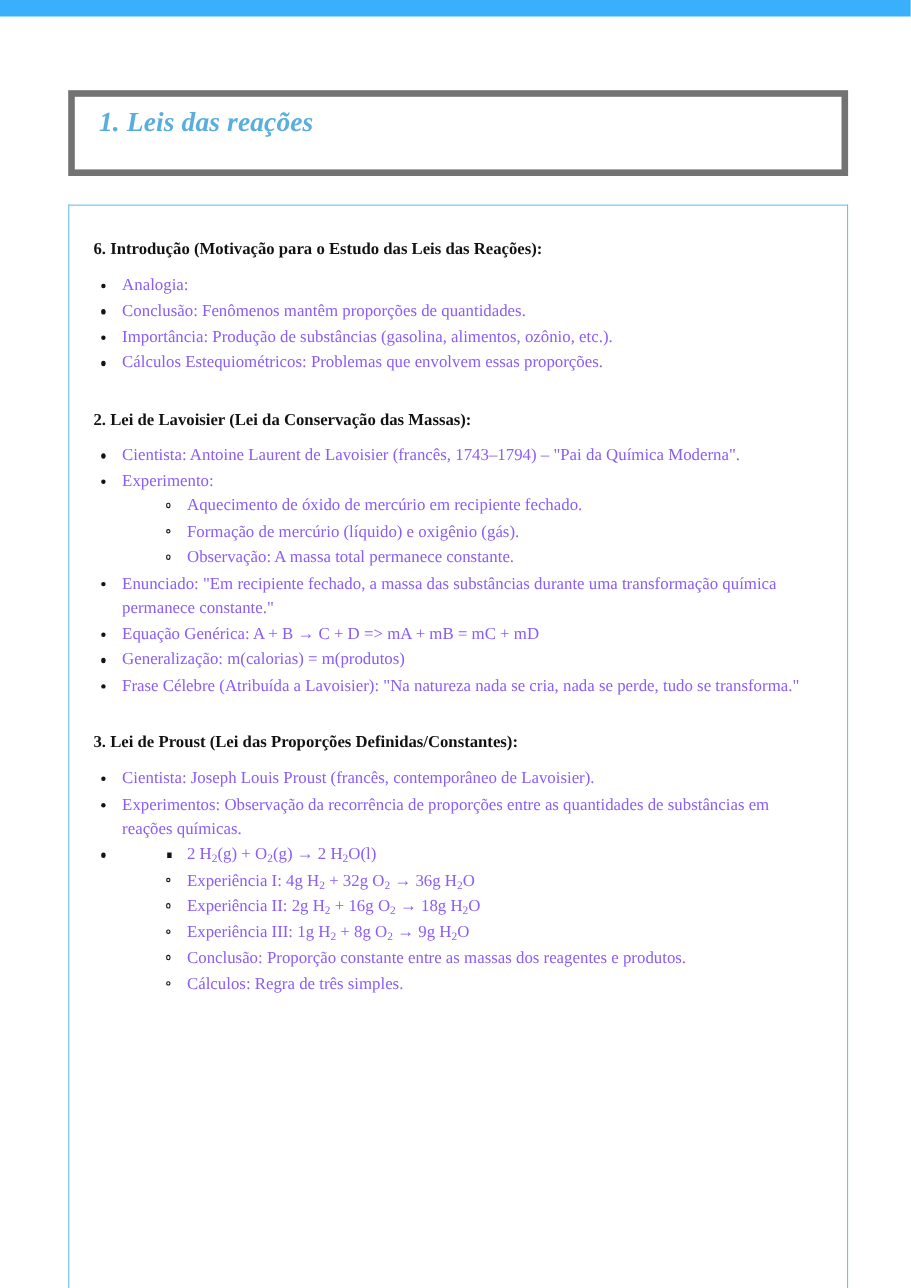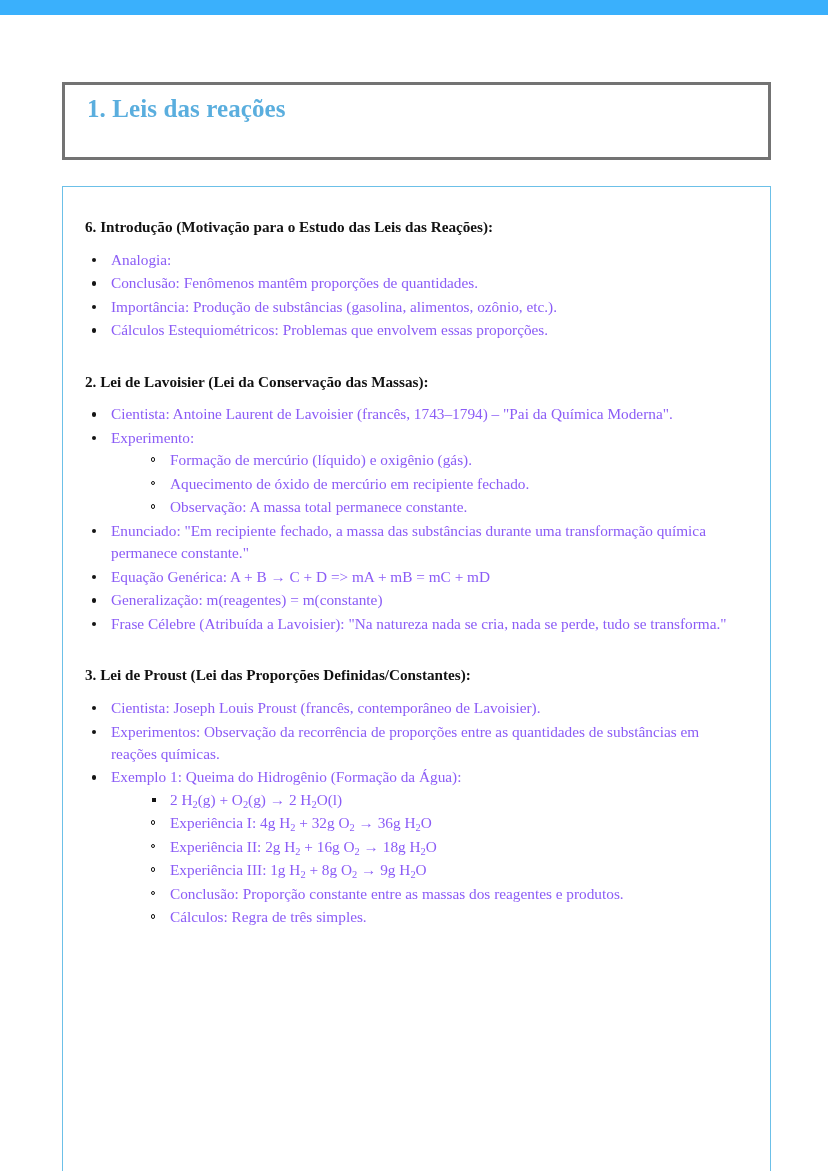--- a/index.html
+++ b/index.html
@@ -28,23 +28,24 @@
   }
 
   
   #title-card {
     position: absolute;
     left: 62px;
     top: 82px;
     width: 709px;
     height: 78px;
     box-sizing: border-box;
-    border: 3px solid #737373;
+    border: 6px solid #737373;
     background: #ffffff;
     padding: 10px 0 0 22px;
+    font-style: italic;
   }
   #doc-title {
     font-size: 25px;
     font-weight: bold;
     color: #5aaede;
     line-height: 1.12;
     margin: 0;
     letter-spacing: .1px;
   }
   #doc-subtitle {
@@ -148,34 +149,34 @@
       <ul class="lvl1">
         <li><span>Analogia:</span></li>
         <li><span>Conclusão: Fenômenos mantêm proporções de quantidades.</span></li>
         <li><span>Importância: Produção de substâncias (gasolina, alimentos, ozônio, etc.).</span></li>
         <li><span>Cálculos Estequiométricos: Problemas que envolvem essas proporções.</span></li>
       </ul>
       <div class="section-heading spaced">2. Lei de Lavoisier (Lei da Conservação das Massas):</div>
       <ul class="lvl1">
         <li><span>Cientista: Antoine Laurent de Lavoisier (francês, 1743–1794) – "Pai da Química Moderna".</span></li>
         <li><span>Experimento:</span><ul class="lvl2 sub-wrap">
+            <li><span>Aquecimento de óxido de mercúrio em recipiente fechado.</span></li>
             <li><span>Formação de mercúrio (líquido) e oxigênio (gás).</span></li>
-            <li><span>Aquecimento de óxido de mercúrio em recipiente fechado.</span></li>
             <li><span>Observação: A massa total permanece constante.</span></li>
           </ul></li>
         <li><span>Enunciado: "Em recipiente fechado, a massa das substâncias durante uma transformação química permanece constante."</span></li>
         <li><span>Equação Genérica: A + B → C + D =&gt; mA + mB = mC + mD</span></li>
-        <li><span>Generalização: m(reagentes) = m(constante)</span></li>
+        <li><span>Generalização: m(calorias) = m(produtos)</span></li>
         <li><span>Frase Célebre (Atribuída a Lavoisier): "Na natureza nada se cria, nada se perde, tudo se transforma."</span></li>
       </ul>
       <div class="section-heading spaced">3. Lei de Proust (Lei das Proporções Definidas/Constantes):</div>
       <ul class="lvl1">
         <li><span>Cientista: Joseph Louis Proust (francês, contemporâneo de Lavoisier).</span></li>
         <li><span>Experimentos: Observação da recorrência de proporções entre as quantidades de substâncias em reações químicas.</span></li>
-        <li><span>Exemplo 1: Queima do Hidrogênio (Formação da Água):</span><ul class="lvl3 sub-wrap">
+        <li><ul class="lvl3 sub-wrap">
             <li><span class="eqn">2 H<sub>2</sub>(g) + O<sub>2</sub>(g) → 2 H<sub>2</sub>O(l)</span></li>
           </ul><ul class="lvl2 sub-wrap">
             <li><span class="eqn">Experiência I: 4g H<sub>2</sub> + 32g O<sub>2</sub> → 36g H<sub>2</sub>O</span></li>
             <li><span class="eqn">Experiência II: 2g H<sub>2</sub> + 16g O<sub>2</sub> → 18g H<sub>2</sub>O</span></li>
             <li><span class="eqn">Experiência III: 1g H<sub>2</sub> + 8g O<sub>2</sub> → 9g H<sub>2</sub>O</span></li>
             <li><span>Conclusão: Proporção constante entre as massas dos reagentes e produtos.</span></li>
             <li><span>Cálculos: Regra de três simples.</span></li>
           </ul></li>
       </ul>
     </div>

